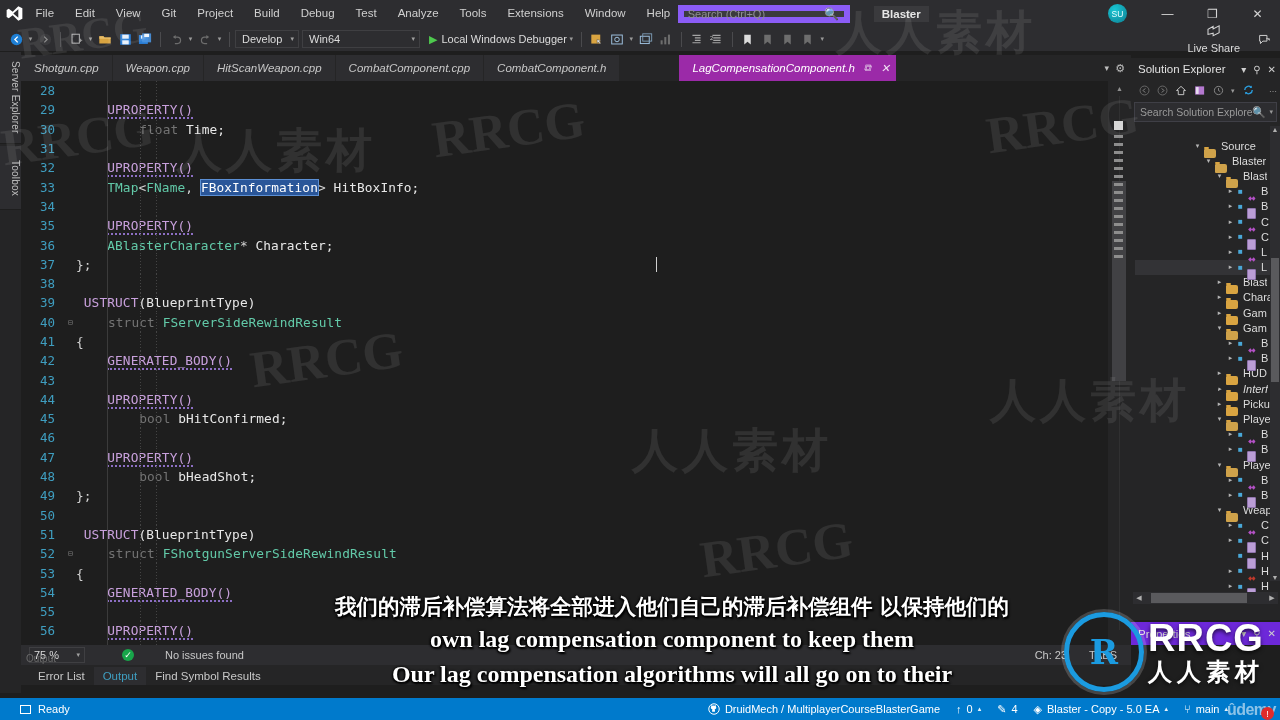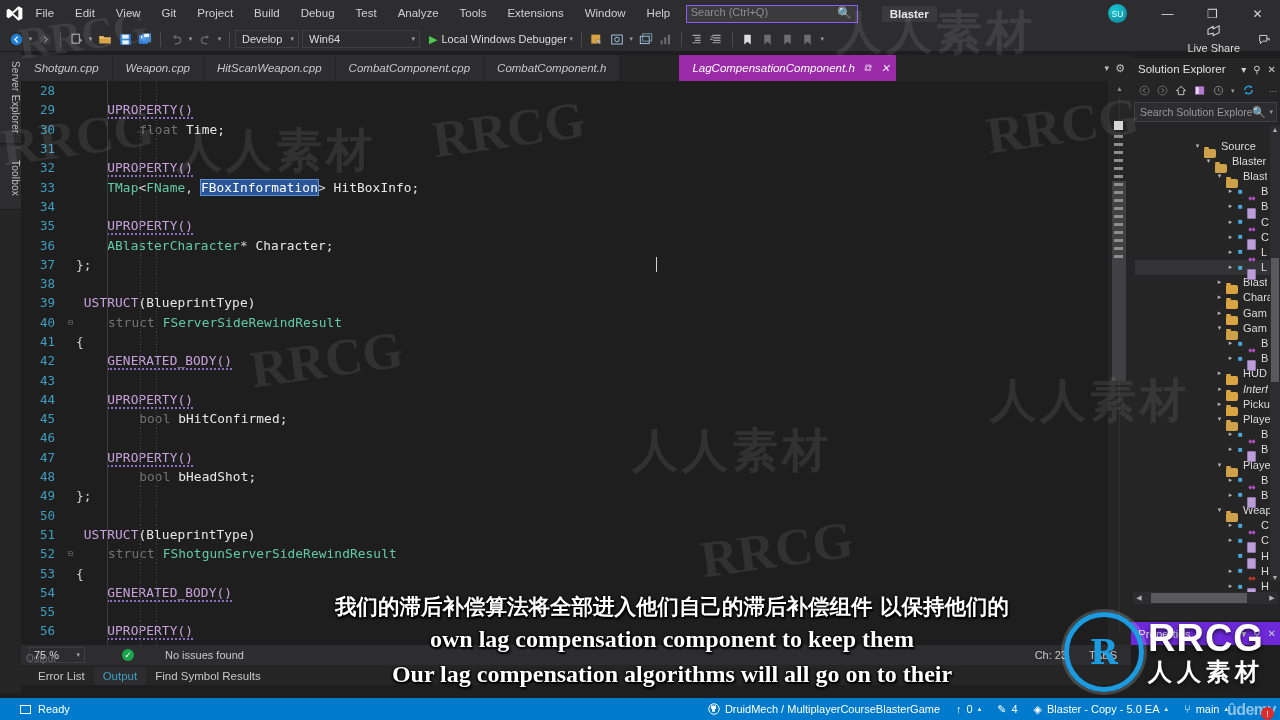--- a/index.html
+++ b/index.html
@@ -20,22 +20,22 @@
   .vs-logo {
     width: 28px; height: 27px; display: flex; align-items: center; justify-content: center;
   }
   .vs-logo svg { display: block; }
   .menu { display: flex; align-items: flex-end; height: 27px; gap: 6px; }
   .menu-item {
     padding: 0 7.5px; height: 27px; line-height: 27px; color: #d0d0d0;
     font-size: 11.5px; white-space: nowrap; cursor: default;
   }
   .searchbox {
-    margin-left: 8px; width: 172px; height: 18px; background: #3b3b3d;
-    border: 1px solid #8b5cf6; display: flex; 
+    width: 172px; height: 18px; background: #3b3b3d;
+    border: 6px solid #8b5cf6; display: flex; align-items: center;
     padding: 0 4px; position: relative;
   }
   .searchbox .ph { font-size: 11px; color: #8e8e92; flex: 1; }
   .searchbox .mg { color: #cfcfd2; font-size: 12px; }
   .title-proj {
     margin-left: 24px; font-size: 11.5px; color: #e6e6e6; font-weight: bold;
     background: #3a3a3d; padding: 2px 8px;
   }
   .title-right {
     margin-left: auto; display: flex; align-items: center; height: 27px;

